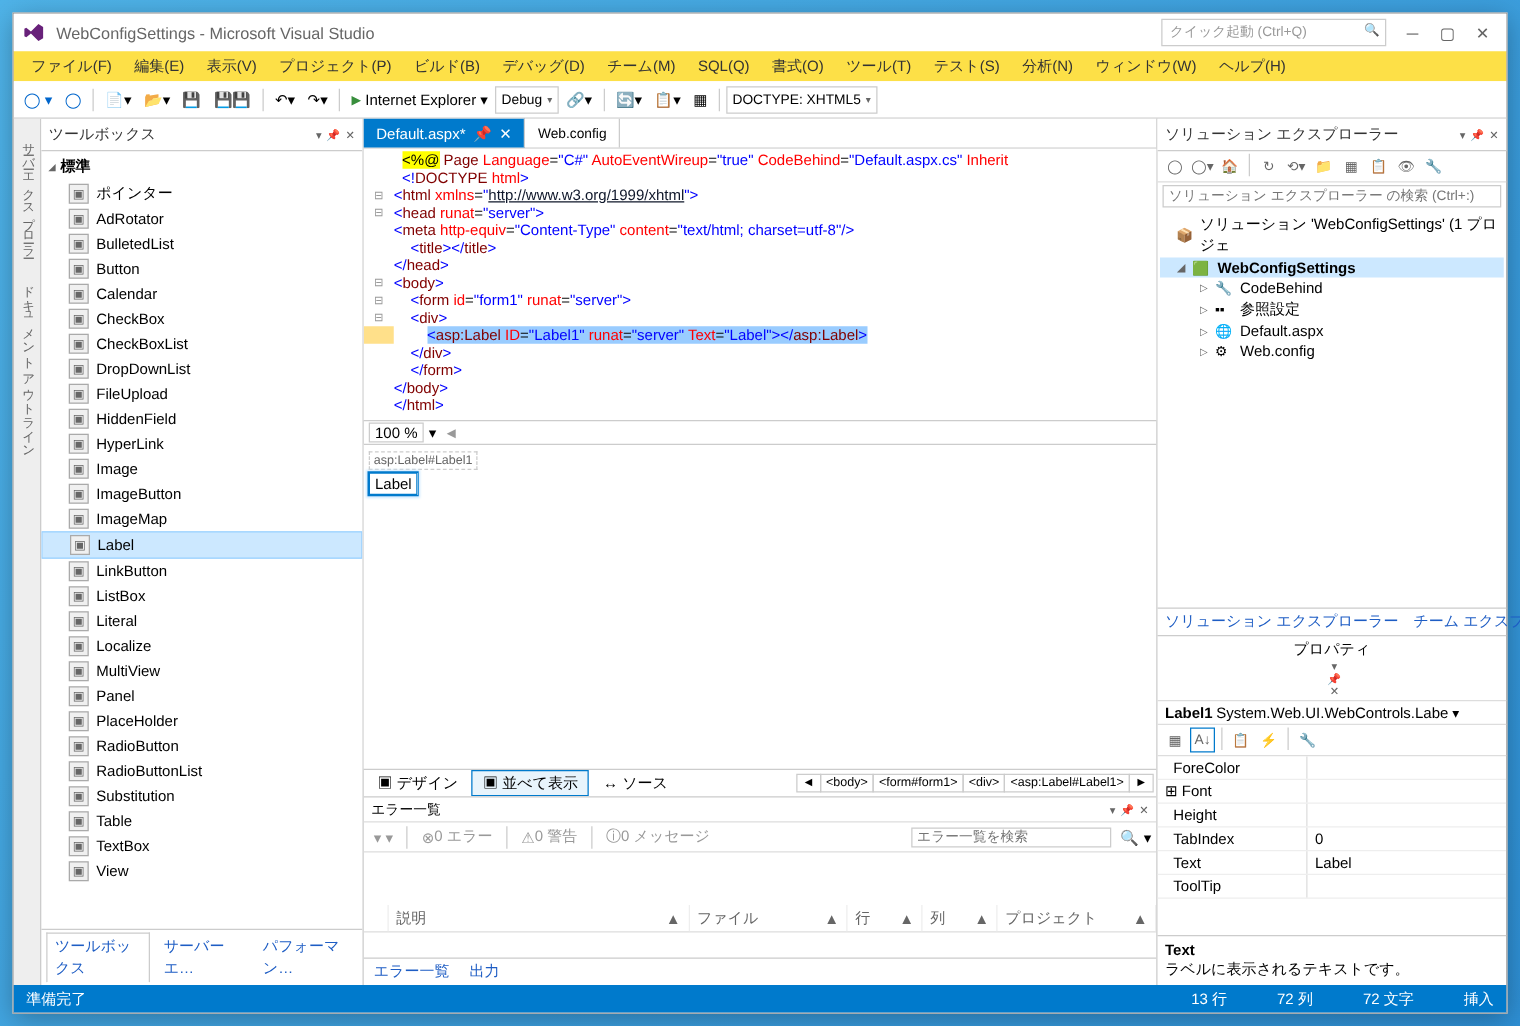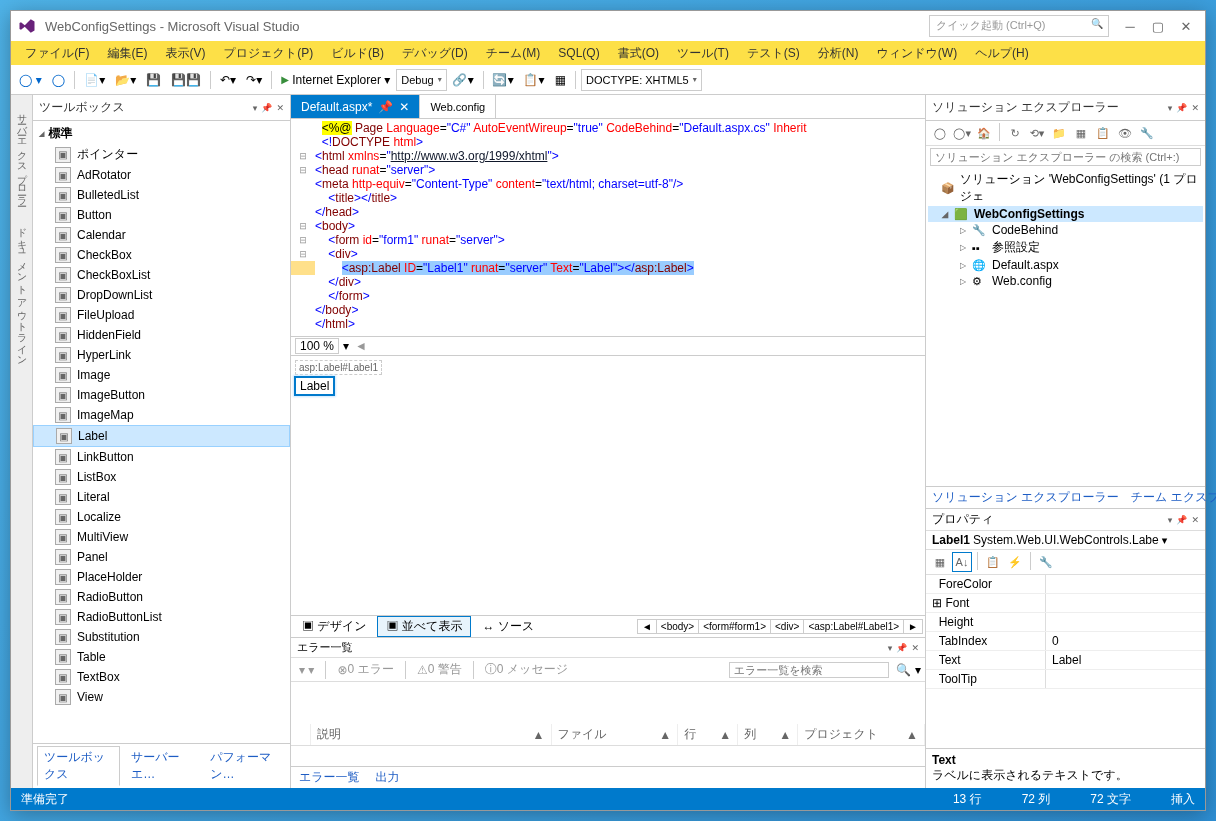--- a/index.html
+++ b/index.html
@@ -82,21 +82,21 @@
 .sol-search { border: 1px solid #ccc; padding: 2px 4px; margin: 2px 4px; font-size: 11px; color: #999; }
 .tree { flex: 1; overflow: auto; padding: 2px; font-size: 12px; }
 .tree-item { display: flex; align-items: center; padding: 1px 2px; cursor: pointer; }
 .tree-item.sel { background: #cce8ff; }
 .tree-item.bold { font-weight: bold; }
 .tree-arrow { width: 12px; font-size: 8px; color: #666; }
 .tree-icon { width: 16px; margin-right: 4px; font-size: 11px; }
 .rp-tabs { display: flex; border-top: 1px solid #ccc; font-size: 11px; }
 .rp-tab { padding: 2px 6px; color: #1e5dc4; cursor: pointer; white-space: nowrap; }
 .prop-pane { border-top: 1px solid #ccc; display: flex; flex-direction: column; height: 280px; }
-.prop-head { padding: 2px 6px; font-size: 11px; display: flex; align-items: center; border-bottom: 1px solid #ddd; }
+.prop-head { padding: 2px 6px; font-size: 11px; display: flex; align-items: center; border-bottom: 1px solid #ddd; flex-direction: column; }
 .prop-obj { padding: 2px 6px; font-size: 11px; border-bottom: 1px solid #ddd; white-space: nowrap; overflow: hidden; }
 .prop-obj b { font-weight: bold; }
 .prop-tb { display: flex; padding: 2px 4px; gap: 2px; border-bottom: 1px solid #ddd; }
 .prop-tbn { width: 20px; height: 20px; display: flex; align-items: center; justify-content: center; font-size: 11px; color: #666; border: 1px solid transparent; cursor: pointer; }
 .prop-tbn.active { border: 1px solid #007acc; }
 .prop-grid { flex: 1; overflow: auto; }
 .prop-row { display: flex; border-bottom: 1px solid #eee; font-size: 11px; }
 .prop-name { width: 120px; padding: 2px 6px; border-right: 1px solid #ddd; }
 .prop-val { flex: 1; padding: 2px 6px; }
 .prop-desc { border-top: 1px solid #ccc; padding: 4px 6px; font-size: 11px; }

